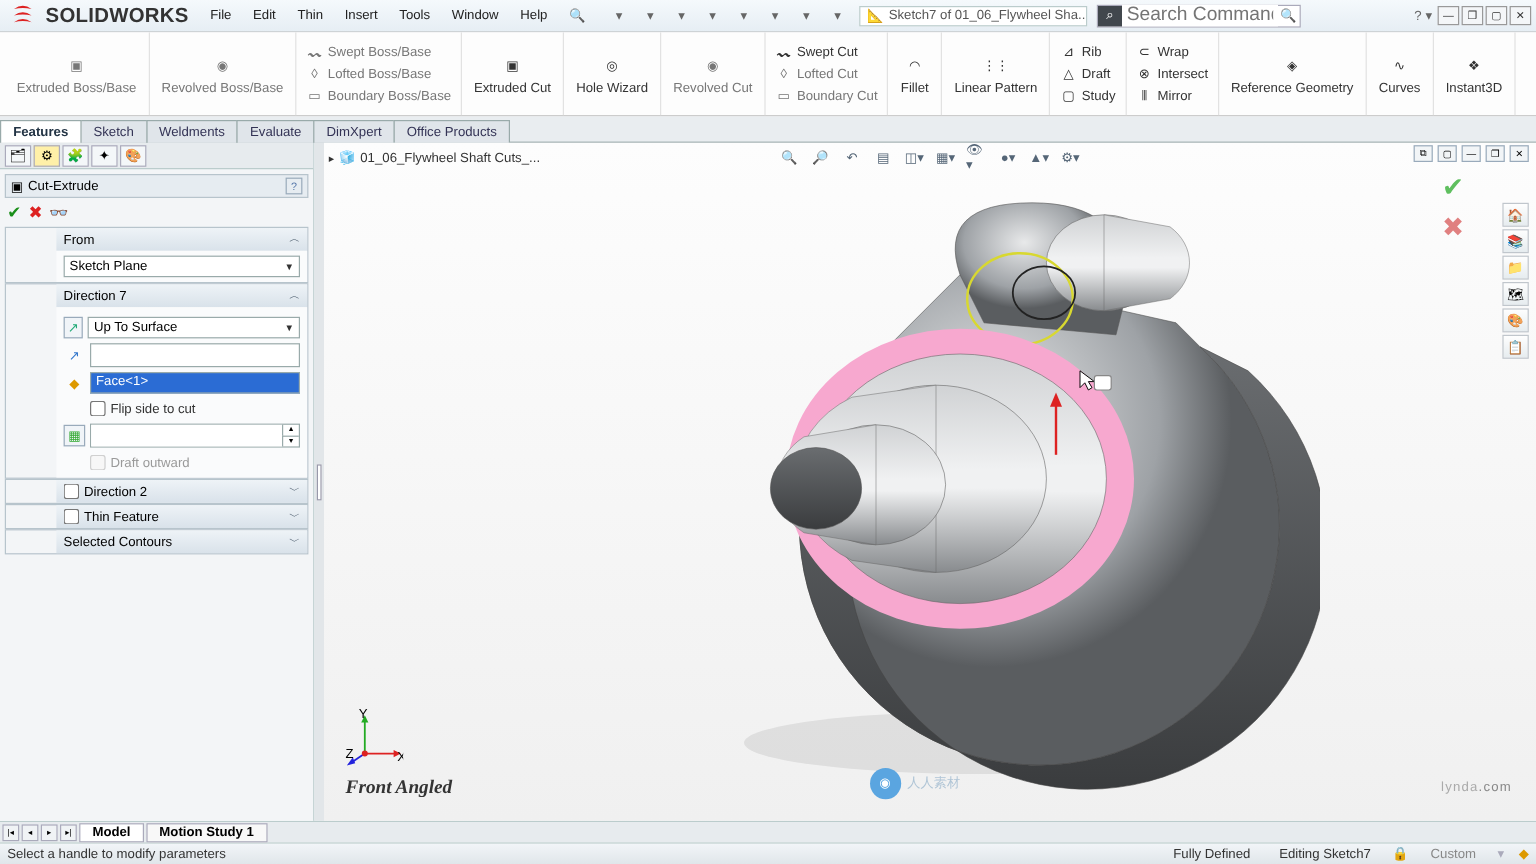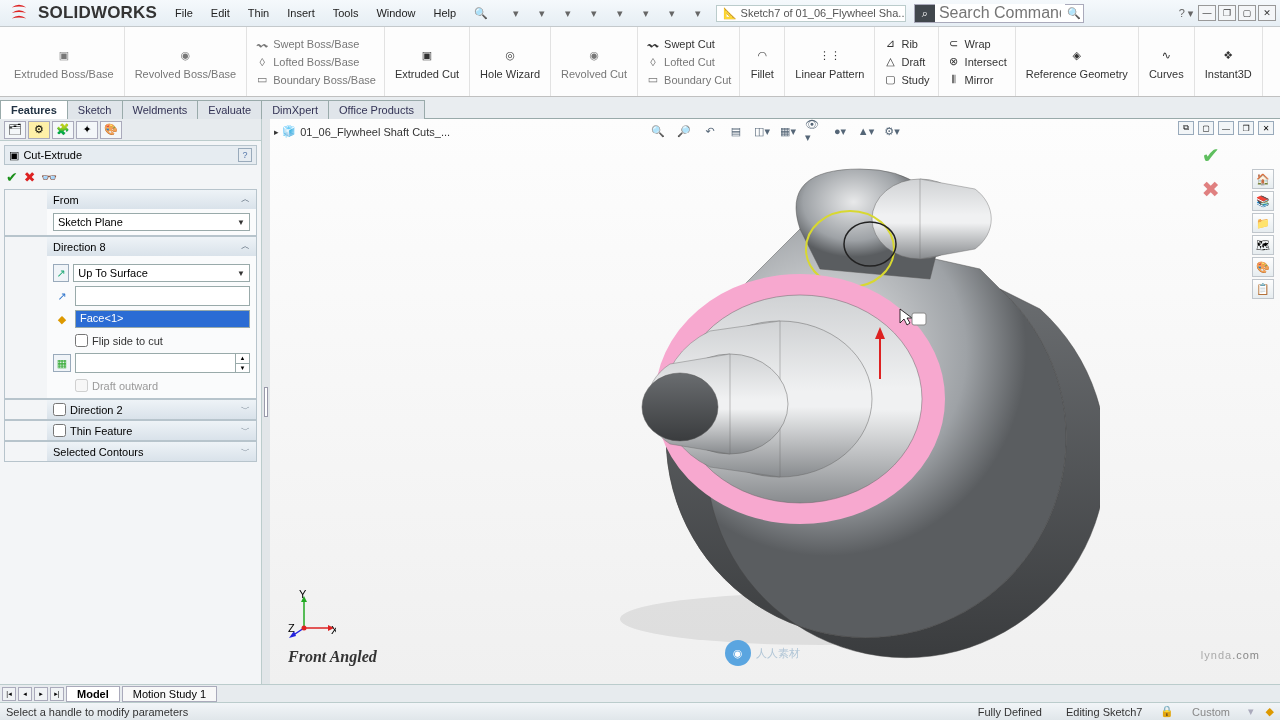--- a/index.html
+++ b/index.html
@@ -98,21 +98,21 @@
 .watermark .dom{color:#888;}
 .watermark2 { position:absolute; bottom:18px; left:45%; font-size:20px; color:#b0c5d6; font-weight:300;}
 
 
 .modelsvg { position:absolute; top:30px; left:150px; }
 
 
 .btmtabs { height:18px; background:#e7ebee; display:flex;align-items:center;border-top:1px solid #bcc;}
 .btab-nav { display:flex;}
 .btab-nav div{width:14px;height:14px;border:1px solid #aab;background:#f0f3f5;display:flex;align-items:center;justify-content:center;font-size:7px;margin-left:2px;}
-.btab { padding:1px 10px; border:1px solid #aab; background:#f8f8f8; margin-left:2px;}
+.btab { padding:1px 10px; border:1px solid #aab; background:#f8f8f8; margin-left:2px;font-weight:bold;}
 .btab.active { background:#fff; font-weight:bold;}
 
 
 .status { height:18px; background:linear-gradient(#f2f5f8,#e0e6ea); border-top:1px solid #bcc; display:flex;align-items:center;padding:0 6px;color:#333;}
 .status .sright{margin-left:auto;display:flex;align-items:center;gap:12px;}
 .status .pill{padding:0 6px;}
 .status .sep{color:#aab;}
 </style>
 </head>
 <body>
@@ -329,21 +329,21 @@
       <div class="section-body">
         <div class="dropdown">
             <span class="ddval">Sketch Plane</span>
             <span class="ddarrow">▼</span>
           </div>
       </div>
     </div>
 
     <div class="section">
       <div class="section-head">
-          <span>Direction 8</span>
+          <span>Direction 7</span>
           <span class="chev">︿</span>
         </div>
       <div class="section-body">
         <div class="field-row">
           <div class="ficon boxed" style="color:#2a7;">↗</div>
           <div class="dropdown">
               <span class="ddval">Up To Surface</span>
               <span class="ddarrow">▼</span>
             </div>
         </div>

